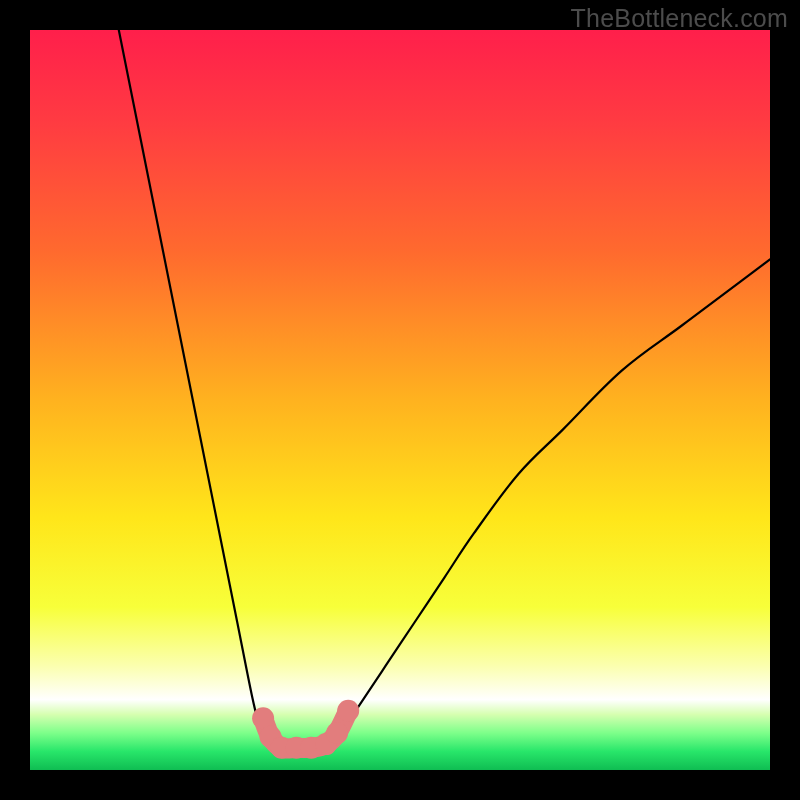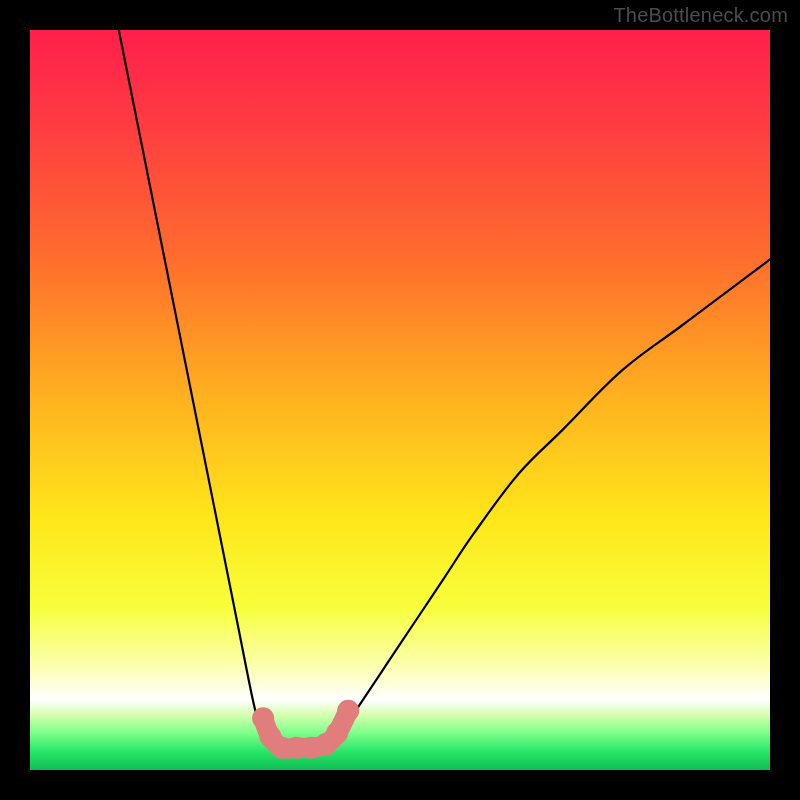--- a/index.html
+++ b/index.html
@@ -15,21 +15,21 @@
     position: relative;
     width: 800px;
     height: 800px;
     background: #000;
   }
   .watermark {
     position: absolute;
     top: 4px;
     right: 12px;
     color: #4c4c4c;
-    font-size: 20px;
+    font-size: 25px;
     font-weight: 400;
     letter-spacing: 0.2px;
     z-index: 10;
   }
   .plot {
     position: absolute;
     left: 30px;
     top: 30px;
     width: 740px;
     height: 740px;

